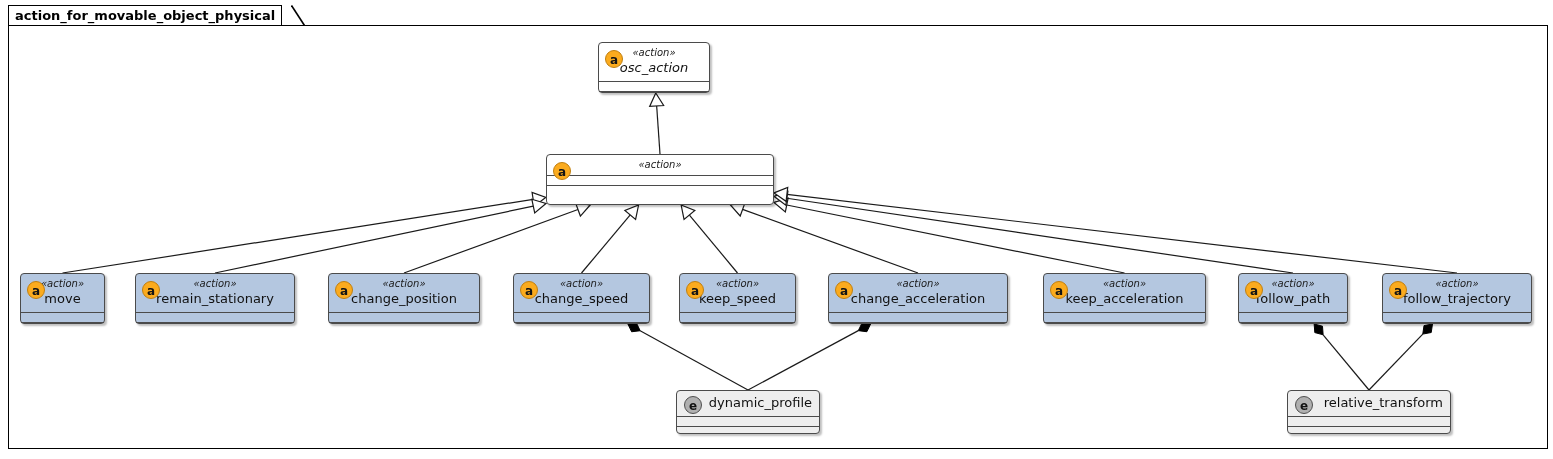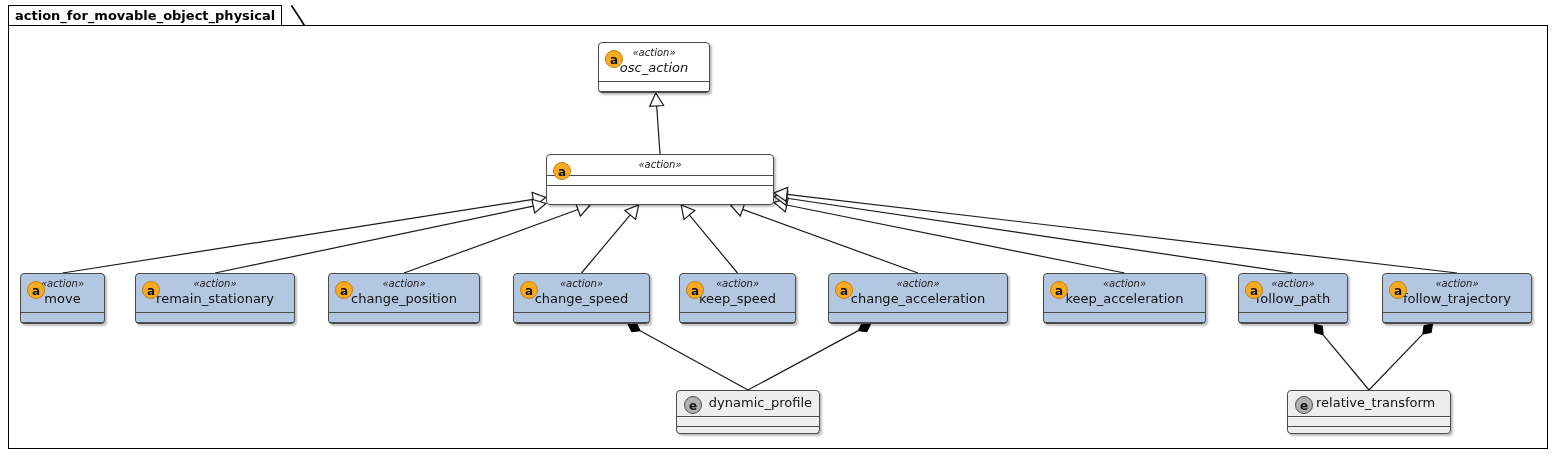--- a/index.html
+++ b/index.html
@@ -299,21 +299,21 @@
       <div class="node gray" style="left: 676px; top: 390px; width: 144px; height: 44px;">
         <div class="head">
           <div class="nm" style="text-align: right; padding-left: 21px;">dynamic_profile</div>
           <span class="badge enu" style="left: 7px; top: 5px;">e</span>
         </div>
         <div class="compart"></div>
         <div class="compart"></div>
       </div>
       <div class="node gray" style="left: 1287px; top: 390px; width: 164px; height: 44px;">
         <div class="head">
-          <div class="nm" style="text-align: left; padding-left: 21px;">relative_transform</div>
+          <div class="nm" style="text-align: right; padding-left: 21px;">relative_transform</div>
           <span class="badge enu" style="left: 7px; top: 5px;">e</span>
         </div>
         <div class="compart"></div>
         <div class="compart"></div>
       </div>
     </div>
 
 </div>
 
 </body></html>

